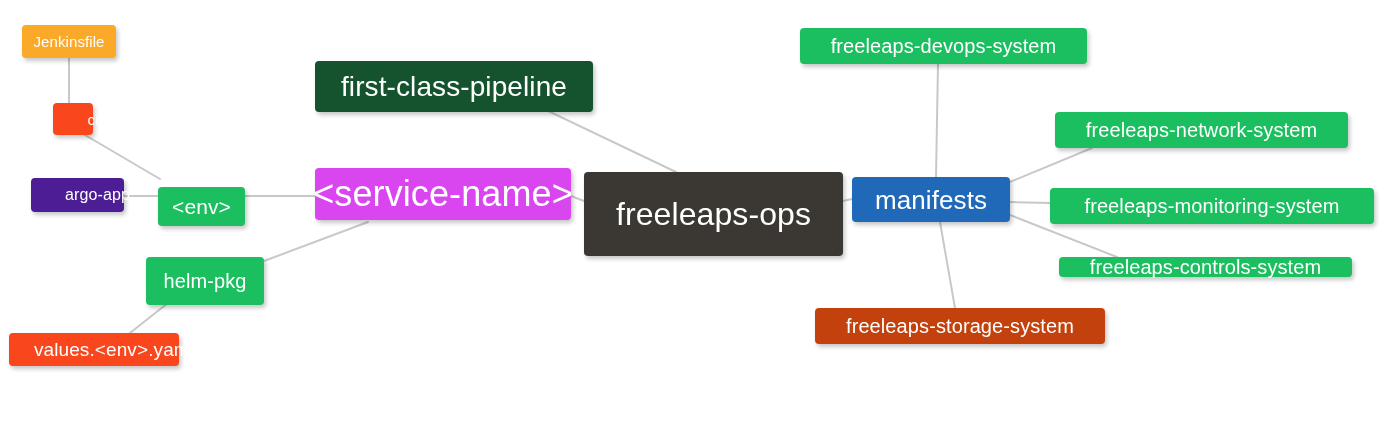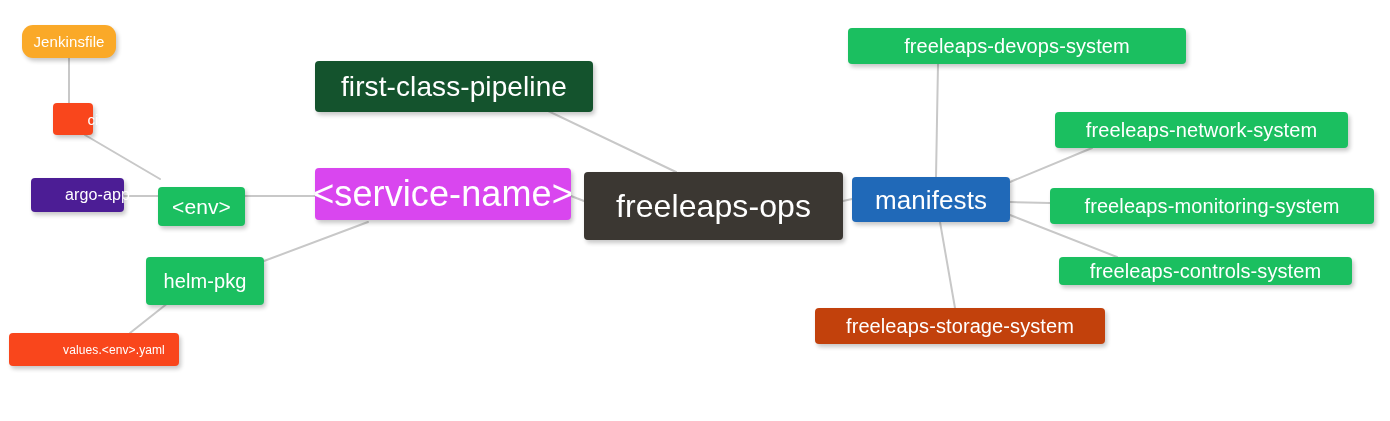--- a/index.html
+++ b/index.html
@@ -69,60 +69,60 @@
       <line x1="500" y1="88" x2="676" y2="172" stroke="#c8c8c8" stroke-width="2" stroke-linecap="round"></line>
       <line x1="843" y1="201" x2="852" y2="199" stroke="#c8c8c8" stroke-width="2" stroke-linecap="round"></line>
       <line x1="936" y1="177" x2="938" y2="64" stroke="#c8c8c8" stroke-width="2" stroke-linecap="round"></line>
       <line x1="1010" y1="182" x2="1092" y2="148" stroke="#c8c8c8" stroke-width="2" stroke-linecap="round"></line>
       <line x1="1010" y1="202" x2="1050" y2="203" stroke="#c8c8c8" stroke-width="2" stroke-linecap="round"></line>
       <line x1="1010" y1="215" x2="1117" y2="257" stroke="#c8c8c8" stroke-width="2" stroke-linecap="round"></line>
       <line x1="940" y1="222" x2="955" y2="308" stroke="#c8c8c8" stroke-width="2" stroke-linecap="round"></line>
     </svg>
 
   <div id="node-layer">
-      <div class="node c-orange" style="left: 22px; top: 25px; width: 94px; height: 33px; font-size: 15px; background: rgb(250, 169, 40); border-radius: 11px;">
+      <div class="node c-orange" style="left: 22px; top: 25px; width: 94px; height: 33px; font-size: 15px; background: rgb(250, 169, 40);">
         <span class="node-label">Jenkinsfile</span>
       </div>
       <div class="node c-red" style="left: 53px; top: 103px; width: 32px; height: 32px; font-size: 15px; background: rgb(249, 70, 28);">
         <span class="node-label">ci</span>
       </div>
       <div class="node c-red" style="left: 31px; top: 178px; width: 93px; height: 34px; font-size: 16px; background: #4c1d95;">
         <span class="node-label">argo-app</span>
       </div>
       <div class="node c-green" style="left: 158px; top: 187px; width: 87px; height: 39px; font-size: 21px; background: rgb(27, 191, 96);">
         <span class="node-label">&lt;env&gt;</span>
       </div>
       <div class="node c-green" style="left: 146px; top: 257px; width: 118px; height: 48px; font-size: 20px; background: rgb(27, 191, 96);">
         <span class="node-label">helm-pkg</span>
       </div>
-      <div class="node c-red" style="left: 9px; top: 333px; width: 170px; height: 33px; font-size: 12px; background: rgb(249, 70, 28);">
+      <div class="node c-red" style="left: 9px; top: 333px; width: 170px; height: 33px; font-size: 19px; background: rgb(249, 70, 28);">
         <span class="node-label">values.&lt;env&gt;.yaml</span>
       </div>
       <div class="node c-blue" style="left: 315px; top: 37px; width: 278px; height: 51px; font-size: 28px; background: #14532d; margin-top: 24px;">
         <span class="node-label">first-class-pipeline</span>
       </div>
       <div class="node c-blue" style="left: 315px; top: 168px; width: 256px; height: 52px; font-size: 36px; background: #d946ef;">
         <span class="node-label">&lt;service-name&gt;</span>
       </div>
-      <div class="node c-root" style="left: 584px; top: 172px; width: 259px; height: 68px; font-size: 32px; background: rgb(59, 55, 50);">
+      <div class="node c-root" style="left: 584px; top: 172px; width: 259px; height: 84px; font-size: 32px; background: rgb(59, 55, 50);">
         <span class="node-label">freeleaps-ops</span>
       </div>
       <div class="node c-blue" style="left: 852px; top: 177px; width: 158px; height: 45px; font-size: 26px; background: rgb(32, 105, 184);">
         <span class="node-label">manifests</span>
       </div>
-      <div class="node c-green" style="left: 848px; top: 28px; width: 338px; height: 36px; font-size: 20px; background: rgb(27, 191, 96);">
+      <div class="node c-green" style="left: 800px; top: 28px; width: 287px; height: 36px; font-size: 20px; background: rgb(27, 191, 96);">
         <span class="node-label">freeleaps-devops-system</span>
       </div>
       <div class="node c-green" style="left: 1055px; top: 112px; width: 293px; height: 36px; font-size: 20px; background: rgb(27, 191, 96);">
         <span class="node-label">freeleaps-network-system</span>
       </div>
       <div class="node c-green" style="left: 1050px; top: 188px; width: 324px; height: 36px; font-size: 20px; background: rgb(27, 191, 96); align-items: center;">
         <span class="node-label">freeleaps-monitoring-system</span>
       </div>
-      <div class="node c-green" style="left: 1059px; top: 257px; width: 293px; height: 28px; font-size: 20px; background: rgb(27, 191, 96);">
+      <div class="node c-green" style="left: 1059px; top: 257px; width: 293px; height: 20px; font-size: 20px; background: rgb(27, 191, 96);">
         <span class="node-label">freeleaps-controls-system</span>
       </div>
       <div class="node c-green" style="left: 815px; top: 308px; width: 290px; height: 36px; font-size: 20px; background: #c2410c;">
         <span class="node-label">freeleaps-storage-system</span>
       </div>
     </div>
 
 </div>
 
 </body></html>

